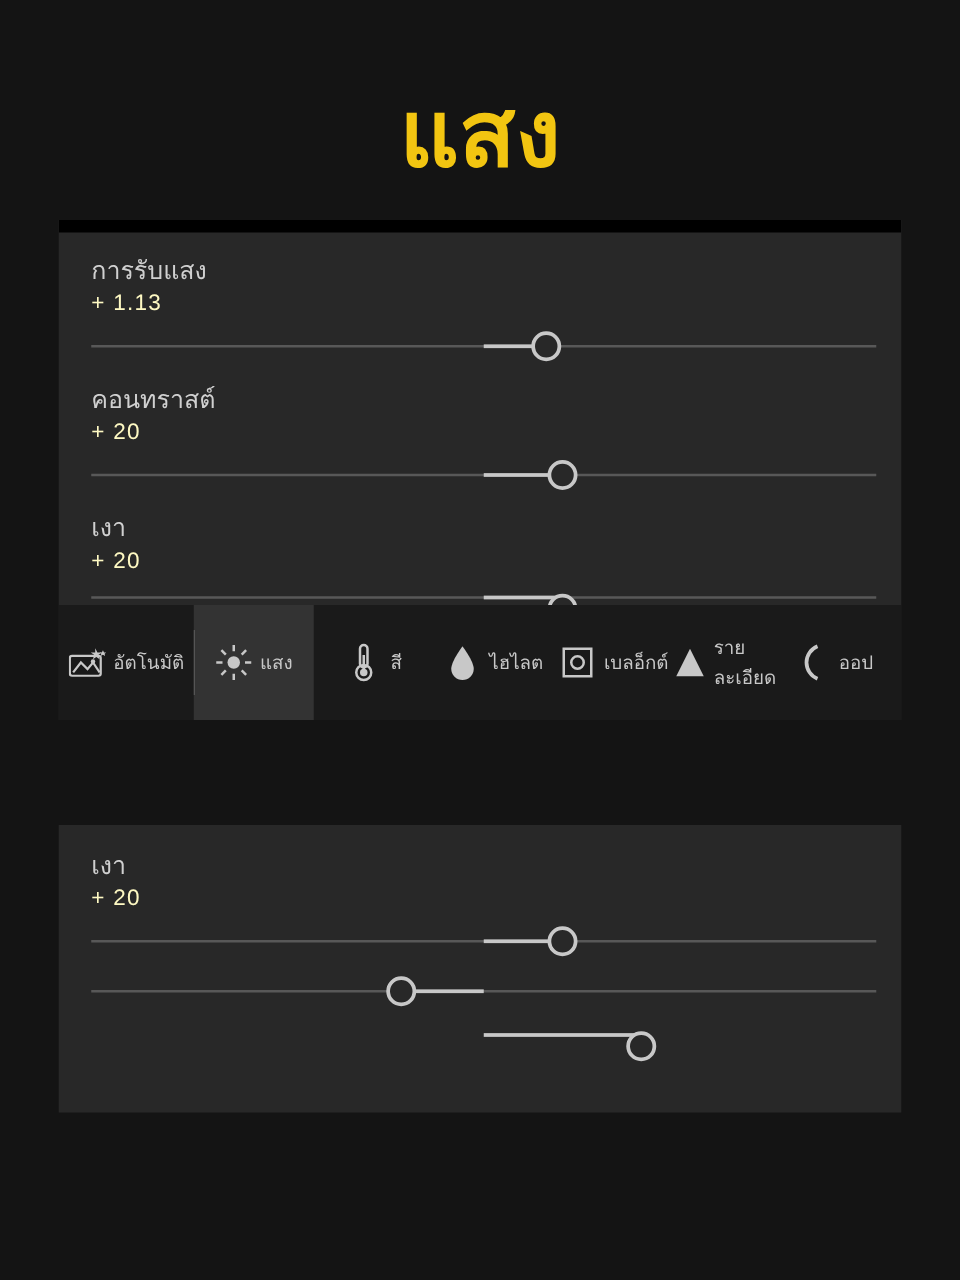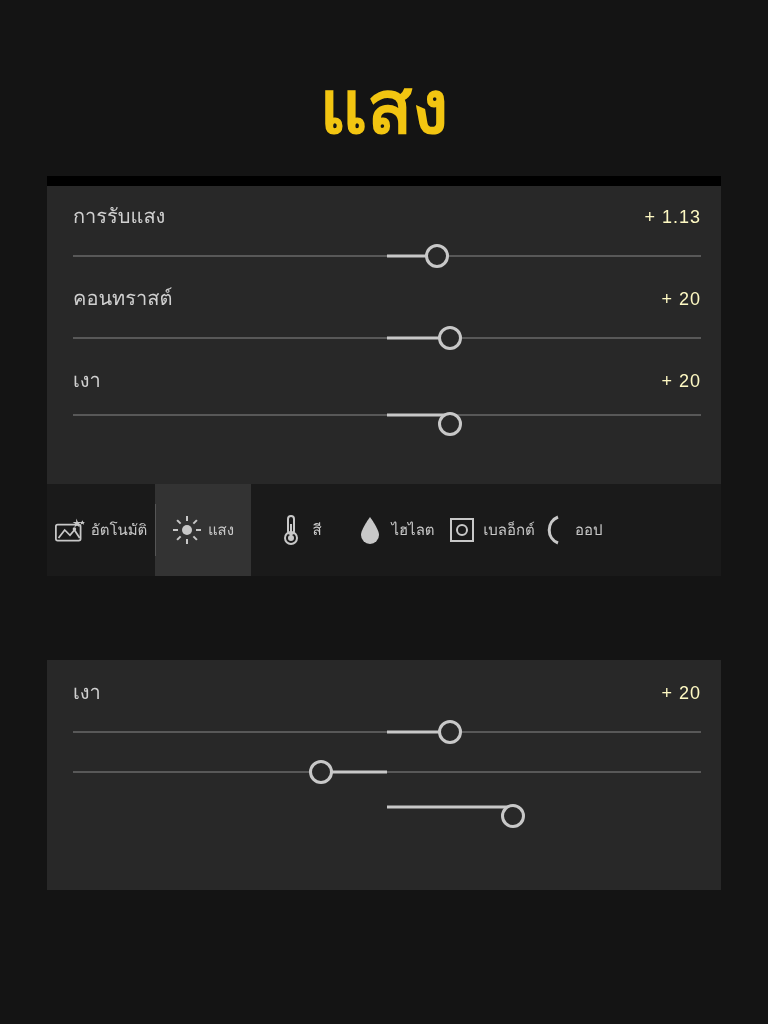--- a/index.html
+++ b/index.html
@@ -40,20 +40,21 @@
     padding-top: 6px;
   }
   .slider-head {
     display: flex;
     justify-content: space-between;
     align-items: baseline;
     color: #d0d0d0;
     font-size: 20px;
     font-weight: 400;
     margin-bottom: 10px;
+    flex-direction: column;
   }
   .slider-value { color: #fef9c3; font-size: 18px; letter-spacing: 1px; }
   .slider {
     position: relative;
     height: 28px;
     margin-bottom: 6px;
   }
   .track {
     position: absolute;
     top: 50%;
@@ -211,20 +212,28 @@
       </div>
       <div class="tool">
         <div class="icon">
           <svg width="26" height="26" viewBox="0 0 26 26">
             <rect x="2" y="2" width="22" height="22" fill="none" stroke="#c8c8c8" stroke-width="2"></rect>
             <circle cx="13" cy="13" r="5" fill="none" stroke="#c8c8c8" stroke-width="2"></circle>
           </svg>
         </div>
         <div>เบลอ็กต์</div>
       </div>
+      <div class="tool">
+        <div class="icon">
+          <svg width="26" height="26" viewBox="0 0 26 26">
+            <path d="M13 2 L24 24 L2 24 Z" fill="#c8c8c8"></path>
+          </svg>
+        </div>
+        <div>รายละเอียด</div>
+      </div>
       <div class="tool last">
         <div class="icon">
           <svg width="20" height="30" viewBox="0 0 20 30">
             <path d="M14 2 A14 14 0 0 0 14 28" fill="none" stroke="#c8c8c8" stroke-width="3"></path>
           </svg>
         </div>
         <div>ออป</div>
       </div>
     </div>
 </div>

